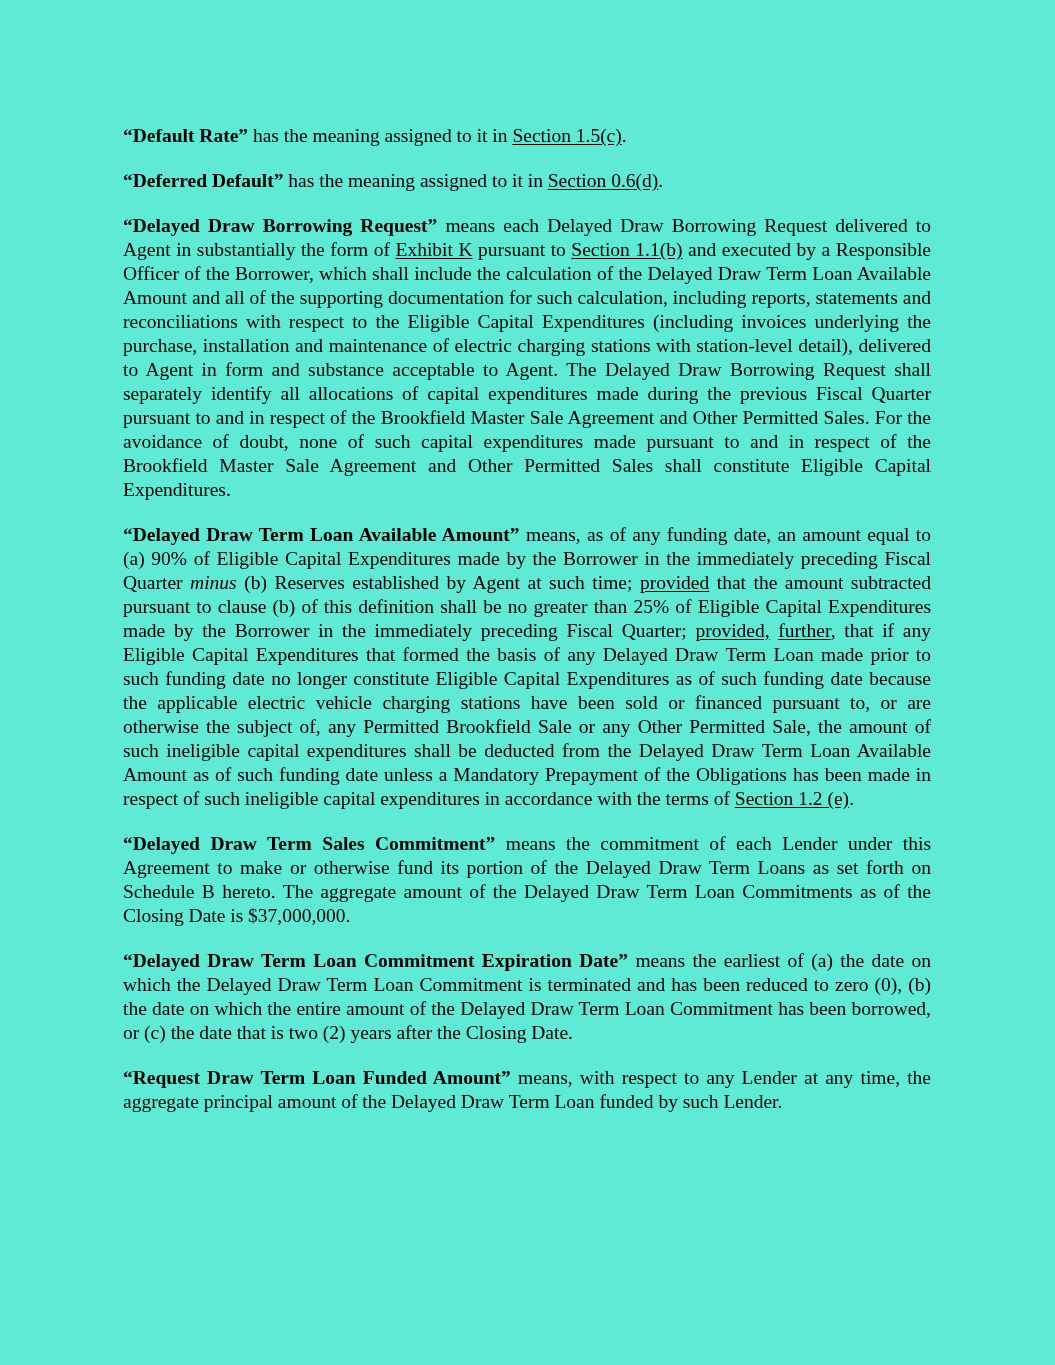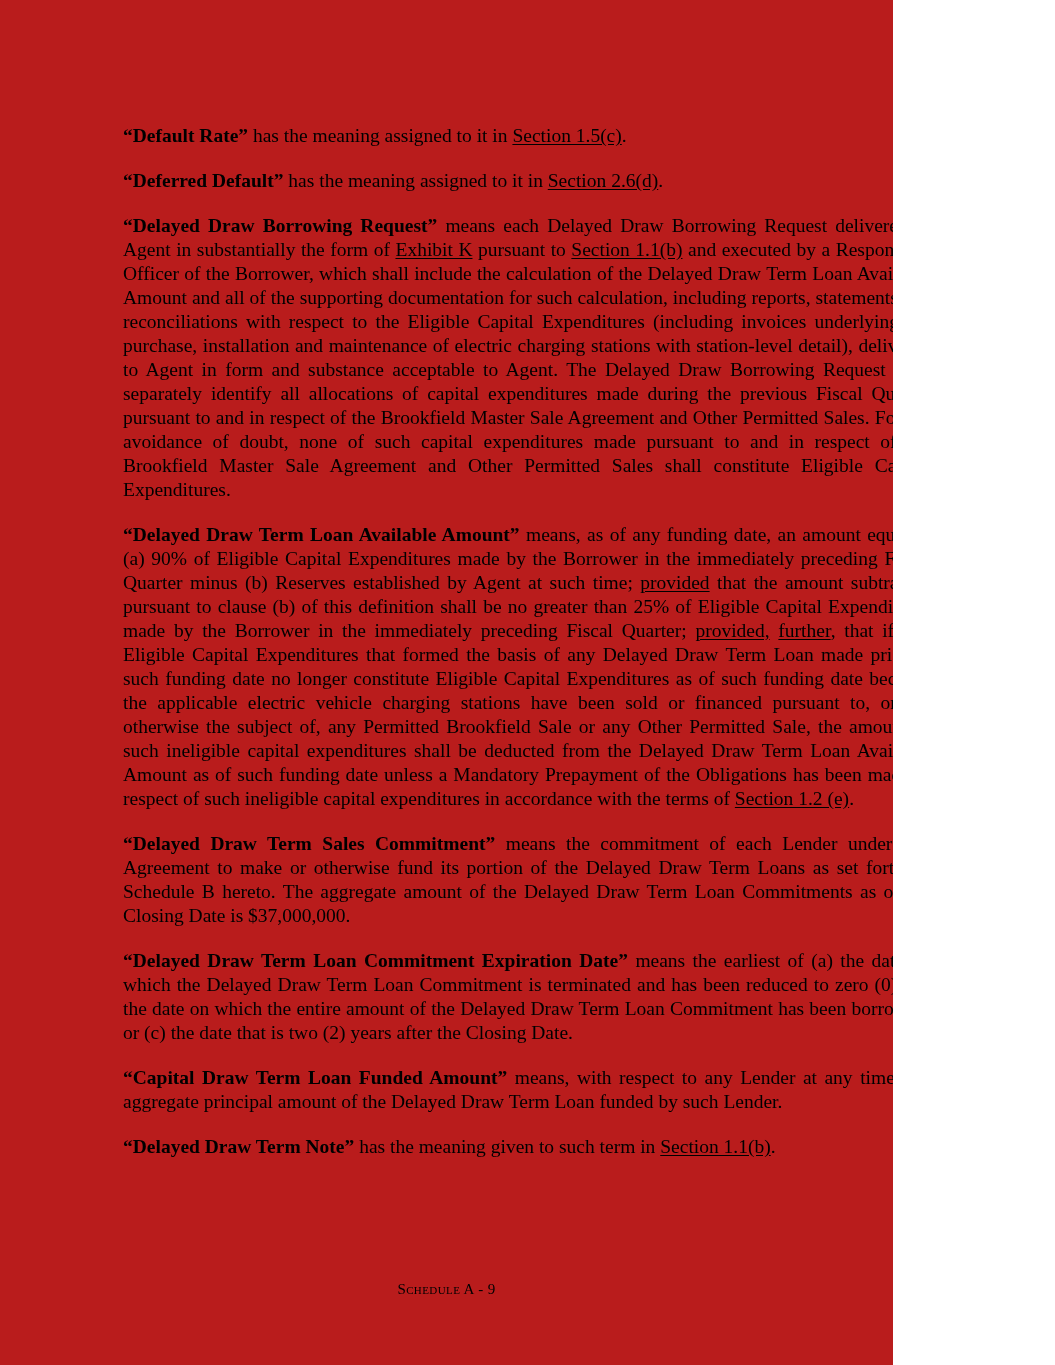--- a/index.html
+++ b/index.html
@@ -2,65 +2,60 @@
 <html><head>
 <meta charset="utf-8">
 <style>
   html, body {
     margin: 0;
     padding: 0;
     background: #ffffff;
   }
   .page {
     position: relative;
-    width: 845px;
+    width: 1055px;
     height: 1365px;
-    background: #b91c1c;
+    background: #5eead4;
     color: #000000;
     font-family: "Liberation Serif", serif;
     overflow: hidden;
-    padding-left: 48px;
   }
   .doc-body {
     position: absolute;
     top: 124px;
     left: 123px;
     width: 808px;
   }
   p.para {
     margin: 0 0 21px 0;
     font-size: 19.5px;
     line-height: 24px;
     text-align: justify;
     text-justify: inter-word;
   }
   .b { font-weight: bold; }
-  .i { }
+  .i { font-style: italic; }
   .u { text-decoration: underline; text-underline-offset: 2px; }
   .footer {
     position: absolute;
     left: 0;
     right: 0;
     top: 1281px;
     text-align: center;
     font-size: 15px;
     font-variant: small-caps;
     letter-spacing: 0.4px;
   }
 </style>
 </head>
 <body>
 
 <div class="page">
   <div class="doc-body">
       <p class="para"><span class="b">“Default Rate”</span><span> has the meaning assigned to it in </span><span class="u">Section 1.5(c)</span><span>.</span></p>
-      <p class="para"><span class="b">“Deferred Default”</span><span> has the meaning assigned to it in </span><span class="u">Section 2.6(d)</span><span>.</span></p>
+      <p class="para"><span class="b">“Deferred Default”</span><span> has the meaning assigned to it in </span><span class="u">Section 0.6(d)</span><span>.</span></p>
       <p class="para"><span class="b">“Delayed Draw Borrowing Request”</span><span> means each Delayed Draw Borrowing Request delivered to Agent in substantially the form of </span><span class="u">Exhibit K</span><span> pursuant to </span><span class="u">Section 1.1(b)</span><span> and executed by a Responsible Officer of the Borrower, which shall include the calculation of the Delayed Draw Term Loan Available Amount and all of the supporting documentation for such calculation, including reports, statements and reconciliations with respect to the Eligible Capital Expenditures (including invoices underlying the purchase, installation and maintenance of electric charging stations with station-level detail), delivered to Agent in form and substance acceptable to Agent.  The Delayed Draw Borrowing Request shall separately identify all allocations of capital expenditures made during the previous Fiscal Quarter pursuant to and in respect of the Brookfield Master Sale Agreement and Other Permitted Sales.  For the avoidance of doubt, none of such capital expenditures made pursuant to and in respect of the Brookfield Master Sale Agreement and Other Permitted Sales shall constitute Eligible Capital Expenditures.</span></p>
       <p class="para"><span class="b">“Delayed Draw Term Loan Available Amount”</span><span> means, as of any funding date, an amount equal to (a) 90% of Eligible Capital Expenditures made by the Borrower in the immediately preceding Fiscal Quarter </span><span class="i">minus</span><span> (b) Reserves established by Agent at such time; </span><span class="u">provided</span><span> that the amount subtracted pursuant to clause (b) of this definition shall be no greater than 25% of Eligible Capital Expenditures made by the Borrower in the immediately preceding Fiscal Quarter; </span><span class="u">provided,</span><span> </span><span class="u">further</span><span>, that if any Eligible Capital Expenditures that formed the basis of any Delayed Draw Term Loan made prior to such funding date no longer constitute Eligible Capital Expenditures as of such funding date because the applicable electric vehicle charging stations have been sold or financed pursuant to, or are otherwise the subject of, any Permitted Brookfield Sale or any Other Permitted Sale, the amount of such ineligible capital expenditures shall be deducted from the Delayed Draw Term Loan Available Amount as of such funding date unless a Mandatory Prepayment of the Obligations has been made in respect of such ineligible capital expenditures in accordance with the terms of </span><span class="u">Section 1.2 (e)</span><span>.</span></p>
       <p class="para"><span class="b">“Delayed Draw Term Sales Commitment”</span><span> means the commitment of each Lender under this Agreement to make or otherwise fund its portion of the Delayed Draw Term Loans as set forth on Schedule B hereto.  The aggregate amount of the Delayed Draw Term Loan Commitments as of the Closing Date is $37,000,000.</span></p>
       <p class="para"><span class="b">“Delayed Draw Term Loan Commitment Expiration Date”</span><span> means the earliest of (a) the date on which the Delayed Draw Term Loan Commitment is terminated and has been reduced to zero (0), (b) the date on which the entire amount of the Delayed Draw Term Loan Commitment has been borrowed, or (c) the date that is two (2) years after the Closing Date.</span></p>
-      <p class="para"><span class="b">“Capital Draw Term Loan Funded Amount”</span><span> means, with respect to any Lender at any time, the aggregate principal amount of the Delayed Draw Term Loan funded by such Lender.</span></p>
-      <p class="para"><span class="b">“Delayed Draw Term Note”</span><span> has the meaning given to such term in </span><span class="u">Section 1.1(b)</span><span>.</span></p>
+      <p class="para"><span class="b">“Request Draw Term Loan Funded Amount”</span><span> means, with respect to any Lender at any time, the aggregate principal amount of the Delayed Draw Term Loan funded by such Lender.</span></p>
     </div>
-  <div class="footer">
-    <span>Schedule A - 9</span>
-  </div>
 </div>
 
 </body></html>

